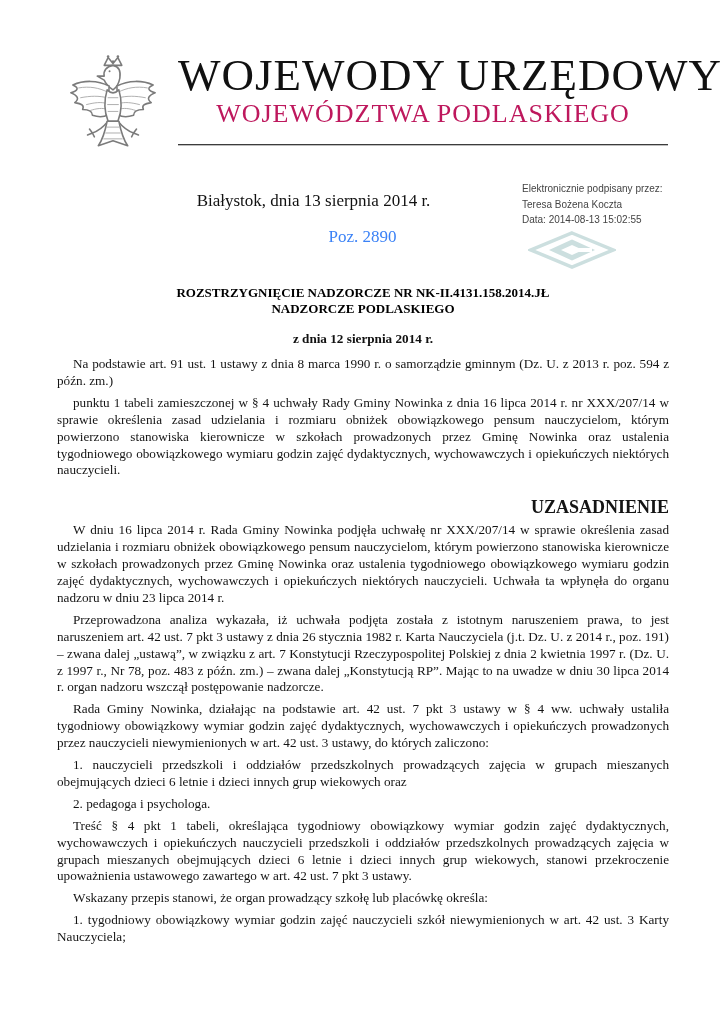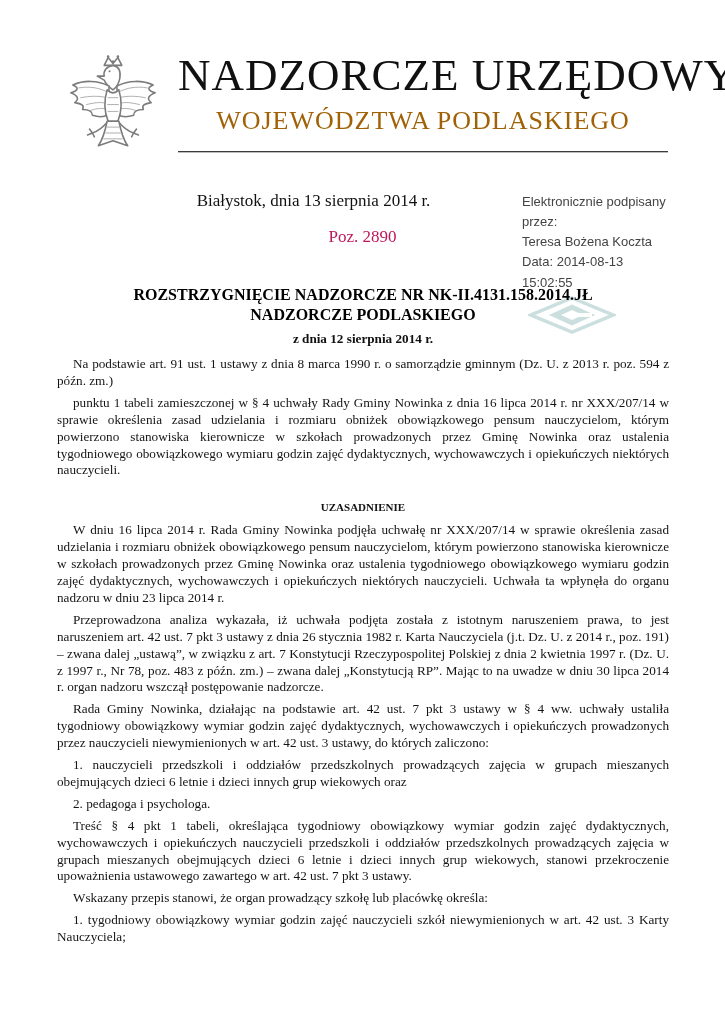--- a/index.html
+++ b/index.html
@@ -5,41 +5,41 @@
   * { margin:0; padding:0; box-sizing:border-box; }
   html,body { width:725px; height:1024px; background:#ffffff; }
   body { font-family:"Liberation Serif", serif; color:#1a1a1a; position:relative; overflow:hidden; }
 
   .page { position:relative; width:725px; height:1024px; background:#fff; }
 
   
   .eagle { position:absolute; left:64px; top:50px; width:98px; height:116px; }
   .masthead-right { position:absolute; left:178px; top:52px; width:490px; text-align:center; }
   .journal-title { font-size:45px; font-weight:400; letter-spacing:1px; color:#111; line-height:1.05; white-space:nowrap; }
-  .journal-subtitle { font-size:26px; letter-spacing:1px; color:#a16207; margin-top:7px; white-space:nowrap; }
+  .journal-subtitle { font-size:26px; letter-spacing:1px; color:#be185d; white-space:nowrap; }
   .masthead-rule { margin-top:15px; height:2px; background:#3c3c3c; border-bottom:1px solid #bdbdbd; }
 
   
   .dateline { position:absolute; top:191px; left:0; width:627px; text-align:center; font-size:17px; color:#111; }
-  .poz { position:absolute; top:227px; left:0; width:725px; text-align:center; font-size:17px; color:#be185d; }
+  .poz { position:absolute; top:227px; left:0; width:725px; text-align:center; font-size:17px; color:#3b82f6; }
 
   
-  .esign { position:absolute; left:522px; top:192px; width:150px; font-family:"Liberation Sans", sans-serif; font-size:13px; color:#444; line-height:1.55; }
+  .esign { position:absolute; left:522px; top:181px; width:150px; font-family:"Liberation Sans", sans-serif; font-size:10px; color:#444; line-height:1.55; }
   .esign-seal { margin-top:3px; margin-left:6px; }
 
   
-  .act-title { position:absolute; top:285px; left:57px; width:612px; text-align:center; font-weight:bold; font-size:16px; line-height:1.25; color:#000; }
+  .act-title { position:absolute; top:285px; left:57px; width:612px; text-align:center; font-weight:bold; font-size:13px; line-height:1.25; color:#000; }
   .act-date { position:absolute; top:331px; left:57px; width:612px; text-align:center; font-size:13.2px; color:#111;font-weight:bold; }
 
   
   .doc-body { position:absolute; top:356px; left:57px; width:612px; font-size:13.2px; line-height:16.9px; text-align:justify; color:#141414; }
   .doc-body p.para { text-indent:16px; margin-bottom:5px; }
   .doc-body p.list { text-indent:16px; margin-bottom:5px; }
   .doc-body p.h-center { text-align:center; text-indent:0; font-weight:bold; margin:6px 0 6px 0; }
-  .doc-body p.h-upper { text-align:center; text-indent:0; font-weight:bold; font-size:11px; margin:20px 0 6px 0; }
+  .doc-body p.h-upper { text-align:right; text-indent:0; font-weight:bold; font-size:18px; margin:20px 0 6px 0; }
 </style>
 </head>
 <body>
 
 <div class="page">
 
   <div class="eagle">
     <svg width="98" height="116" viewBox="0 0 100 115" xmlns="http://www.w3.org/2000/svg">
       <g stroke="#7b7b7b" fill="#ffffff" stroke-width="1.6" stroke-linejoin="round" stroke-linecap="round">
 
@@ -64,21 +64,21 @@
         <path d="M45 71 C40 77 35 81 29 83 M31 87 L29 83 L24 85 M29 83 L26 79" fill="none"></path>
         <path d="M55 71 C60 77 65 81 71 83 M69 87 L71 83 L76 85 M71 83 L74 79" fill="none"></path>
 
         <path d="M44 71 C42 81 40 89 35 96 L50 91 L65 96 C60 89 58 81 56 71 Z"></path>
         <path d="M44 77 L56 77 M42.5 83 L57.5 83 M40.5 89 L59.5 89" stroke="#a5a5a5" stroke-width="0.9"></path>
       </g>
     </svg>
   </div>
 
   <div class="masthead-right">
-    <div class="journal-title">NADZORCZE URZĘDOWY</div>
+    <div class="journal-title">WOJEWODY URZĘDOWY</div>
     <div class="journal-subtitle">WOJEWÓDZTWA PODLASKIEGO</div>
     <div class="masthead-rule"></div>
   </div>
 
   <div class="dateline">Białystok, dnia 13 sierpnia 2014 r.</div>
   <div class="poz">Poz. 2890</div>
 
   <div class="esign">
     <div>Elektronicznie podpisany przez:</div>
     <div>Teresa Bożena Koczta</div>

